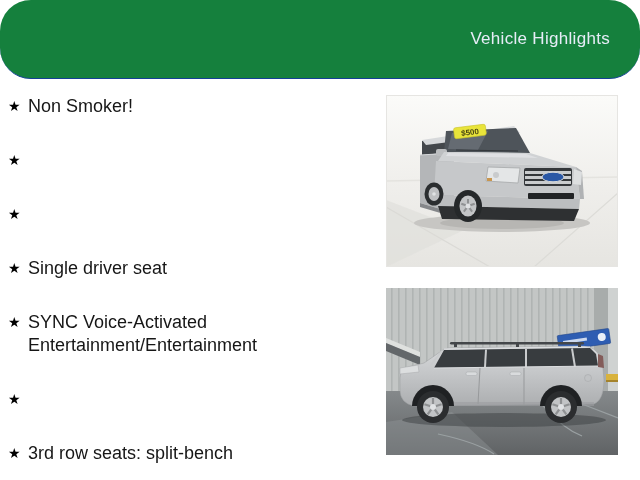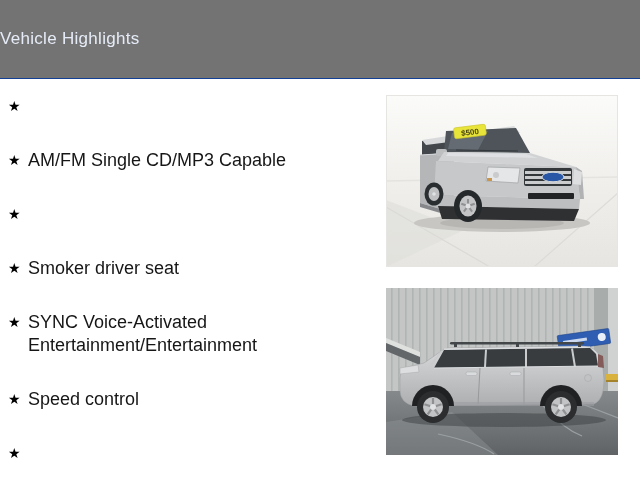--- a/index.html
+++ b/index.html
@@ -6,25 +6,27 @@
   .page {
     position: relative;
     width: 640px; height: 480px;
     background: #ffffff;
     font-family: "Liberation Sans", sans-serif;
     overflow: hidden;
   }
   .topbar {
     box-sizing: border-box;
     height: 79px;
-    background: #737373;
+    background: #15803d;
     display: flex;
     align-items: center;
+    justify-content: flex-end;
     padding-right: 30px;
     border-bottom: 1px solid #134095;
+    border-radius: 31px;
   }
   .title {
     margin: 0;
     font-size: 17px;
     font-weight: 400;
     letter-spacing: .3px;
     color: #e6ecf7;
   }
   .content { position: relative; height: 401px; }
   .hl-list {
@@ -66,42 +68,42 @@
 
   <header class="topbar">
     <h1 class="title">Vehicle Highlights</h1>
   </header>
 
   <main class="content">
 
     <ul class="hl-list">
       <li class="hl-item">
         <span class="hl-star">★</span>
-      </li>
-      <li class="hl-item">
-        <span class="hl-star">★</span>
-        <span class="hl-text">AM/FM Single CD/MP3 Capable</span>
-      </li>
-      <li class="hl-item">
-        <span class="hl-star">★</span>
-      </li>
-      <li class="hl-item">
-        <span class="hl-star">★</span>
-        <span class="hl-text">Smoker driver seat</span>
+        <span class="hl-text">Non Smoker!</span>
+      </li>
+      <li class="hl-item">
+        <span class="hl-star">★</span>
+      </li>
+      <li class="hl-item">
+        <span class="hl-star">★</span>
+      </li>
+      <li class="hl-item">
+        <span class="hl-star">★</span>
+        <span class="hl-text">Single driver seat</span>
       </li>
       <li class="hl-item">
         <span class="hl-star">★</span>
         <span class="hl-text">SYNC Voice-Activated Entertainment/Entertainment</span>
       </li>
       <li class="hl-item">
         <span class="hl-star">★</span>
-        <span class="hl-text">Speed control</span>
-      </li>
-      <li class="hl-item">
-        <span class="hl-star">★</span>
+      </li>
+      <li class="hl-item">
+        <span class="hl-star">★</span>
+        <span class="hl-text">3rd row seats: split-bench</span>
       </li>
     </ul>
 
     <div class="photos">
 
       <figure class="photo">
         <svg viewBox="0 0 232 172" width="232" height="172">
           <defs>
             <linearGradient id="fgBg" x1="0" y1="0" x2="0" y2="1">
               <stop offset="0" stop-color="#fbfbf9"></stop>

